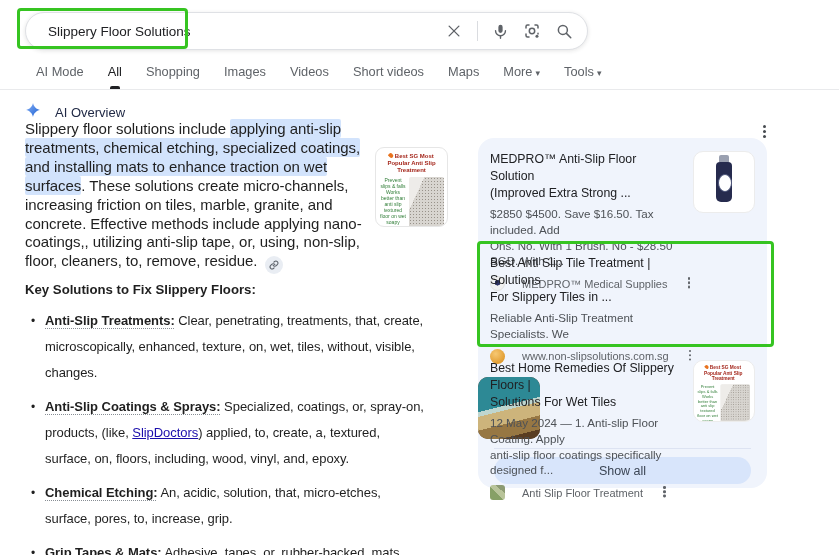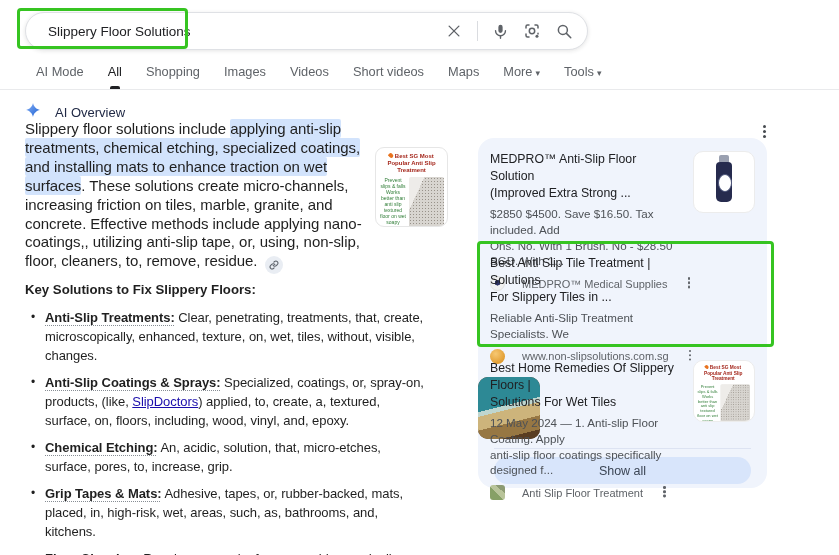--- a/index.html
+++ b/index.html
@@ -42,21 +42,21 @@
   .ai-header .lbl { font-size:13px; color:#202945; font-weight:500; }
   .para-wrap { position:relative; }
   .ai-para { width:352px; font-size:15px; line-height:18.9px; color:#1f1f1f; letter-spacing:-0.05px; }
   .hl { background:#d2e3fc; border-radius:2px; padding:1px 0;
     -webkit-box-decoration-break:clone; box-decoration-break:clone; }
   .linkchip { display:inline-flex; align-items:center; justify-content:center; width:18px; height:18px;
     border-radius:50%; background:#e9edf3; vertical-align:-4px; margin-left:3px; cursor:pointer; }
   .h3 { font-size:13.2px; font-weight:700; color:#1f1f1f; margin:8px 0 11px; }
   .ai-list { list-style:none; width:400px; }
   .ai-list li { position:relative; padding-left:20px; margin-bottom:8px; font-size:13px;
-    line-height:19px; color:#1f1f1f; letter-spacing:-0.05px; }
+    line-height:26px; color:#1f1f1f; letter-spacing:-0.05px; }
   .ai-list li::before { content:"•"; position:absolute; left:6px; top:0; color:#1f1f1f; font-size:12px; }
   .term { font-weight:700; text-decoration:underline dotted #878d94; text-underline-offset:3px;
     text-decoration-thickness:1px; }
   .ai-link { color:#1a0dab; text-decoration:underline; cursor:pointer; }
 
   
   .promo { width:73px; height:80px; background:#fff; border:1px solid #e6e6e6; border-radius:9px;
     overflow:hidden; padding:5px 3px 3px; }
   .promo-title { color:#a5281d; font-weight:700; font-size:6px; line-height:7px; text-align:center; }
   .flame { display:inline-block; width:4px; height:5px; background:#e8731f;

